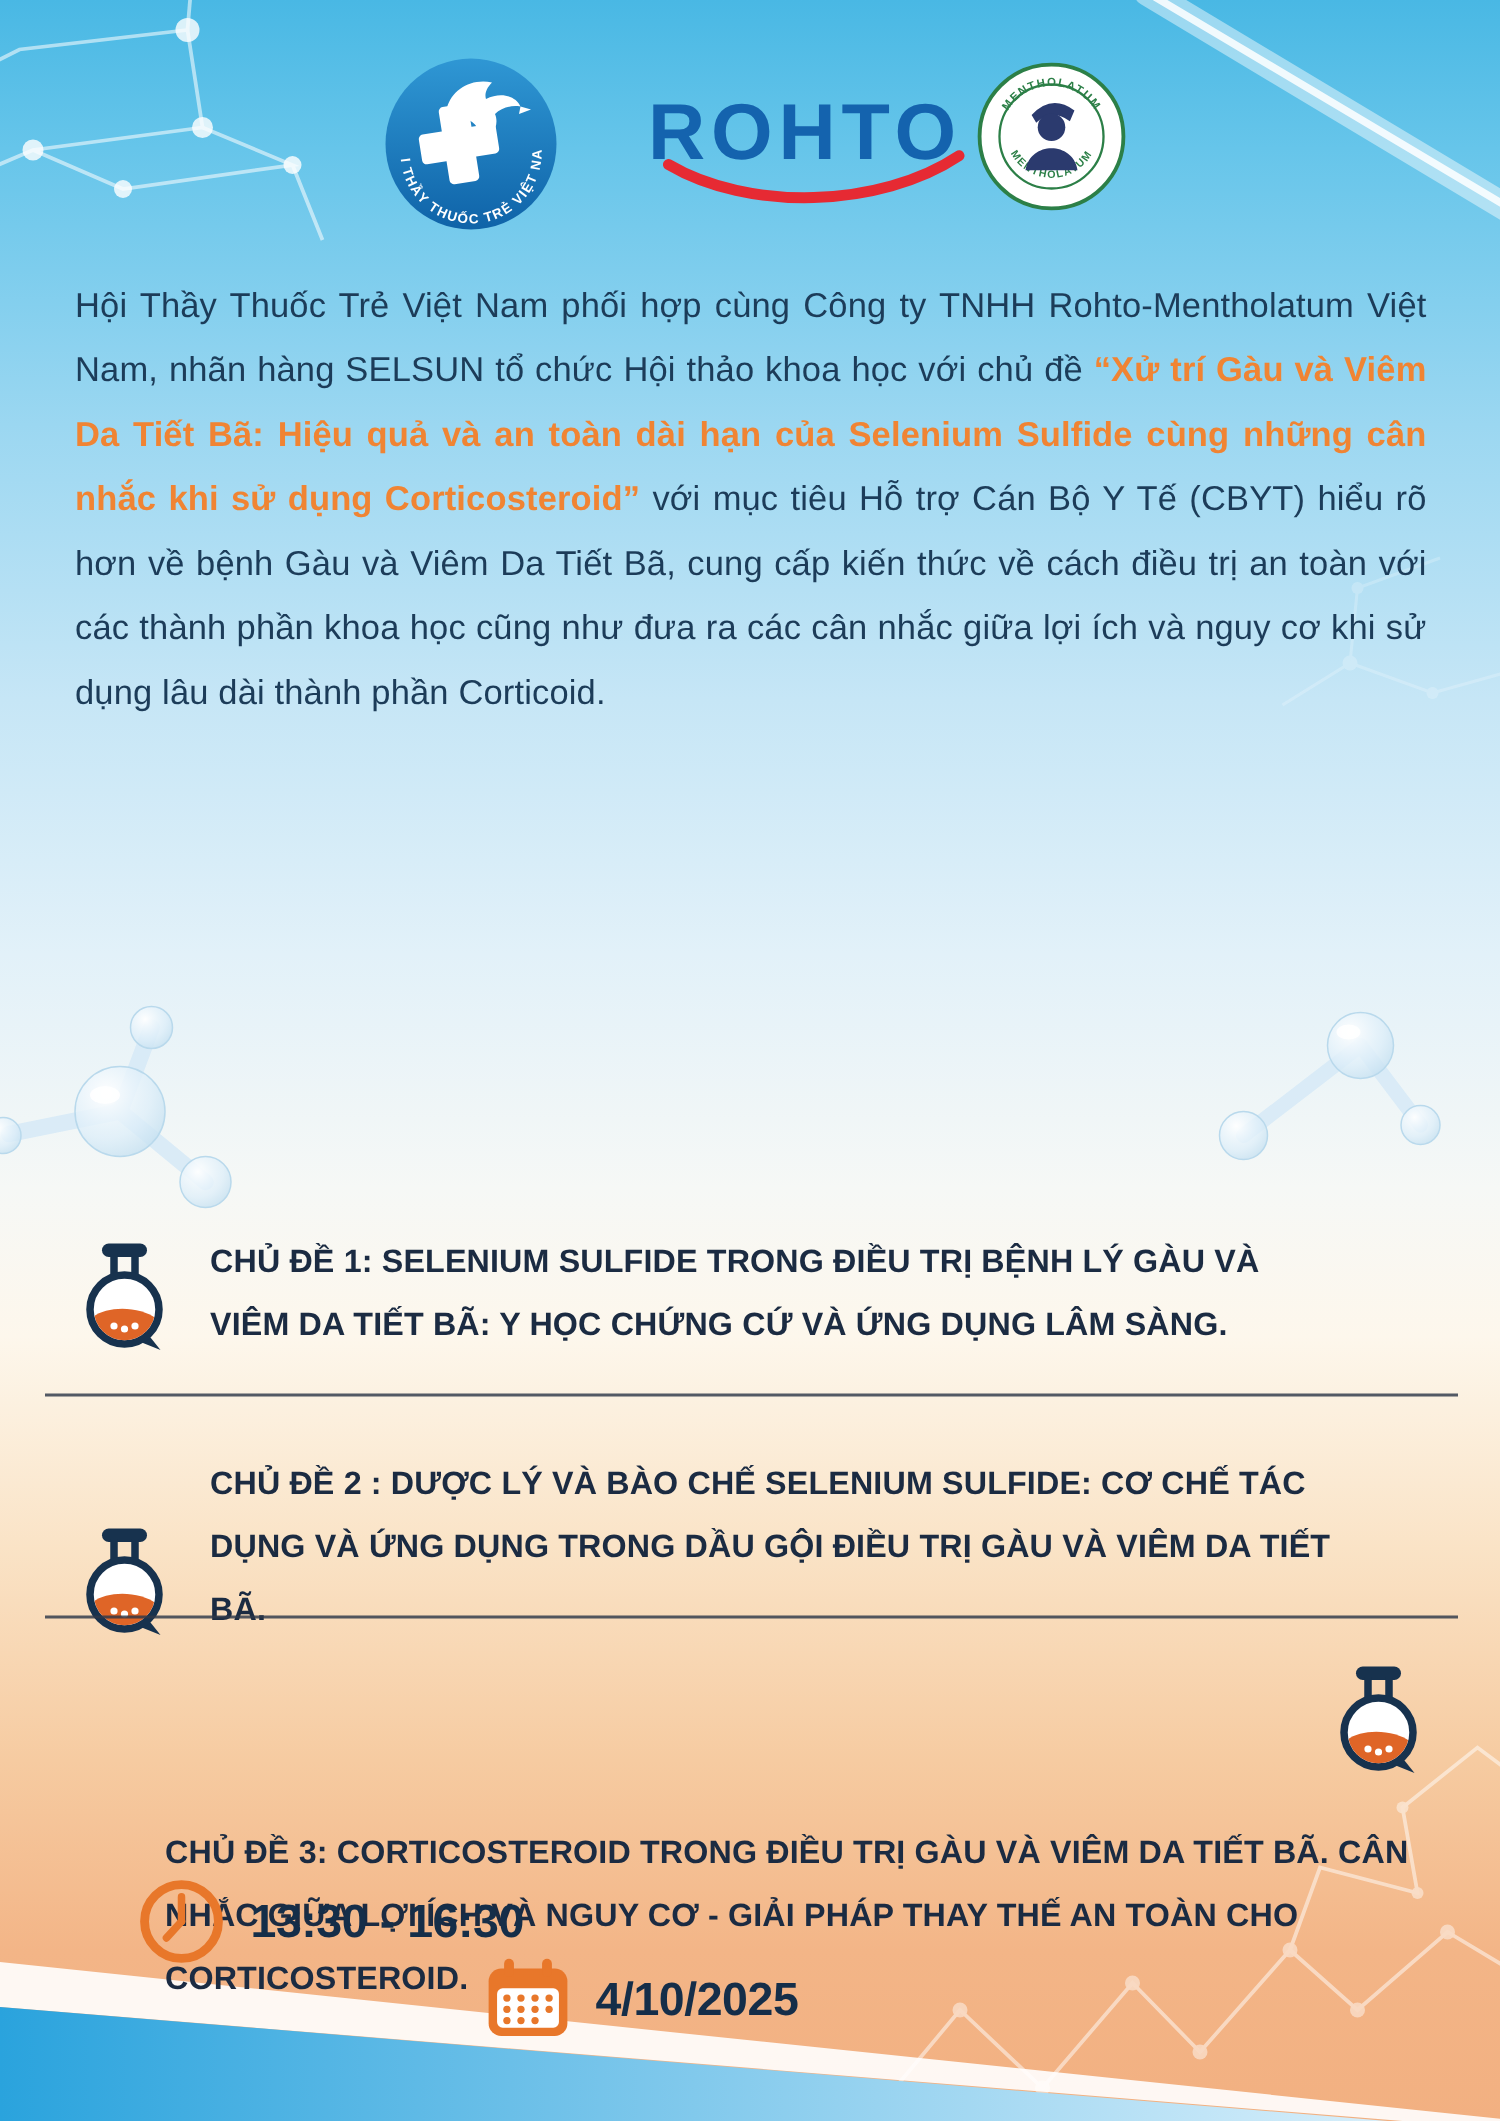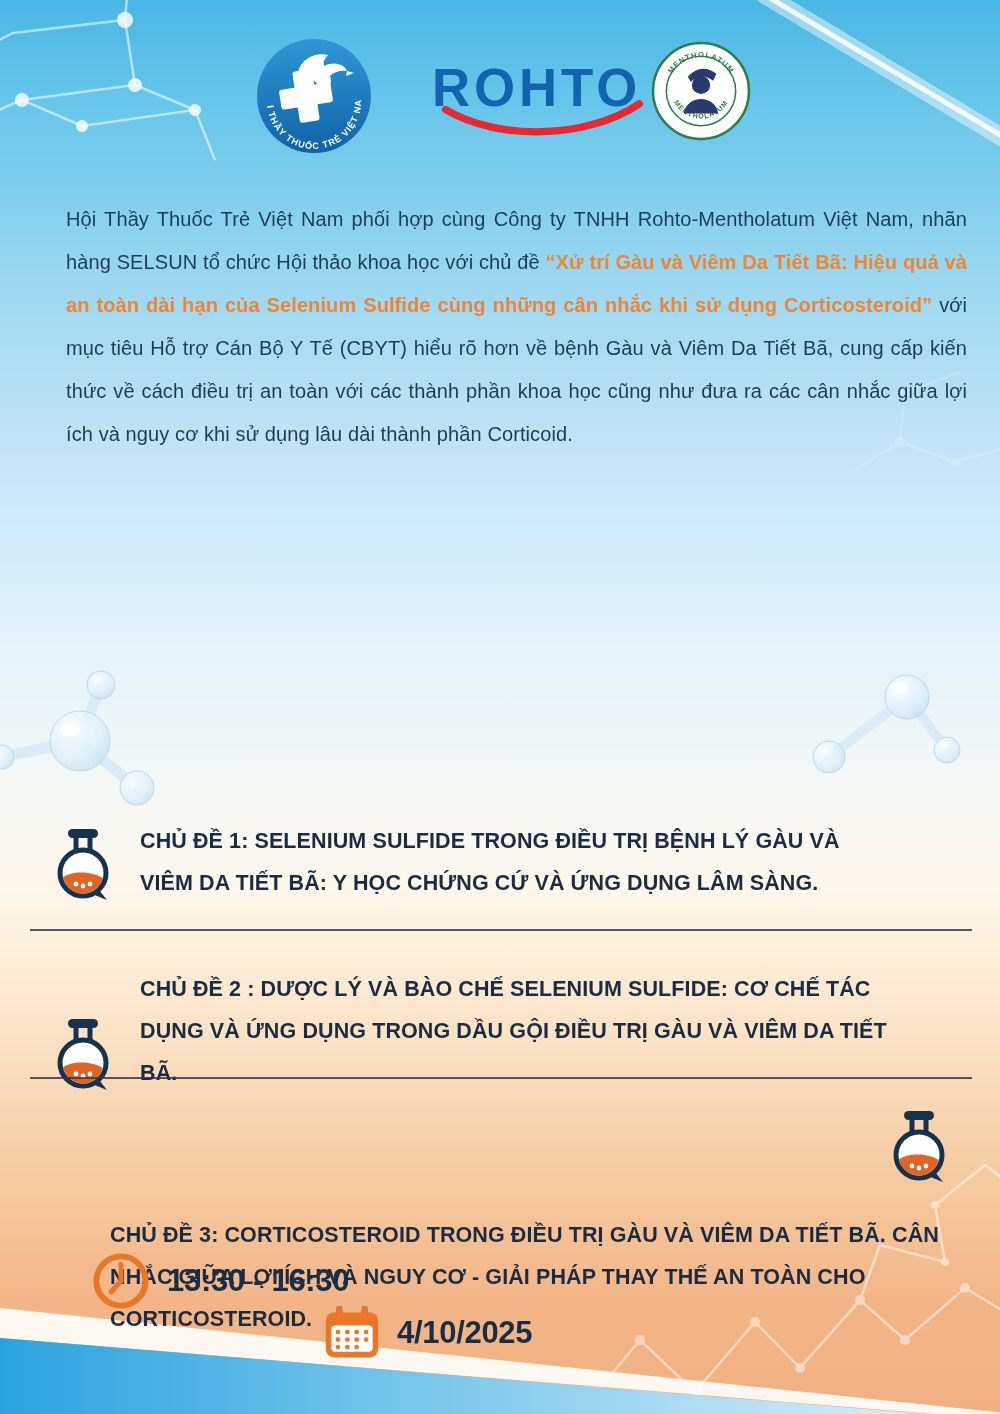--- a/index.html
+++ b/index.html
@@ -10,22 +10,22 @@
       #49b8e4 0%,#66c5ea 7%,#9bd7f1 20%,#c6e6f6 33%,#e2f1f9 45%,
       #f6f8f6 56%,#fdf7ec 63%,#fae3c6 73%,#f6cba1 83%,#f3b587 92%,#f2b081 100%);
   }
   .deco{position:absolute;left:0;top:0;width:1000px;height:1414px;pointer-events:none;}
   .abs{position:absolute;}
   
   .org-logo{left:254px;top:36px;width:120px;height:120px;}
   .rohto{left:430px;top:50px;width:225px;height:92px;}
   .mentholatum{left:650px;top:40px;width:102px;height:102px;}
   
-  .para{left:50px;width:901px;font-size:20px;line-height:43px;font-weight:500;
-        color:#1c3c59;text-align:justify;letter-spacing:.1px;margin:16px;}
+  .para{left:50px;width:901px;font-size:23px;line-height:43px;font-weight:500;
+        color:#1c3c59;text-align:justify;letter-spacing:.1px;margin:0;}
   .p1{top:182px;} .p2{top:546px;}
   .hl{color:#f08433;font-weight:bold;}
   
   .banner{left:243px;top:703px;width:514px;height:54px;background:linear-gradient(180deg,#f08130,#e96f1c);
           border-radius:10px 10px 26px 26px;box-shadow:0 4px 5px rgba(60,60,60,.35);
           display:flex;align-items:center;justify-content:center;}
   .banner span{color:#fff;font-size:27px;font-weight:bold;letter-spacing:1.2px;}
   
   .topic{left:52px;right:50px;display:flex;gap:26px;align-items:flex-end;}
   .topic-1{top:818px;} .topic-2{top:966px;} .topic-3{top:1108px;flex-direction:column;}

